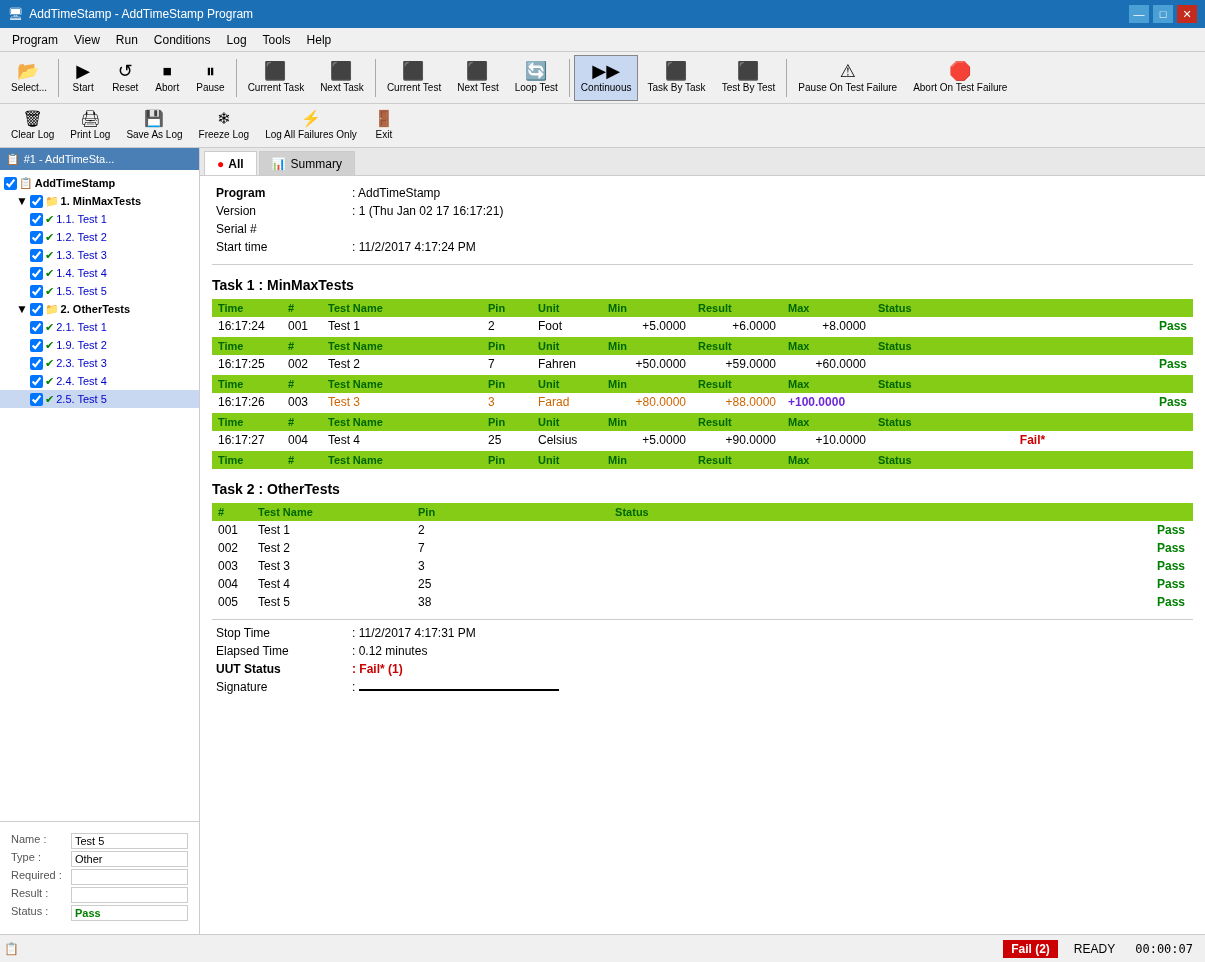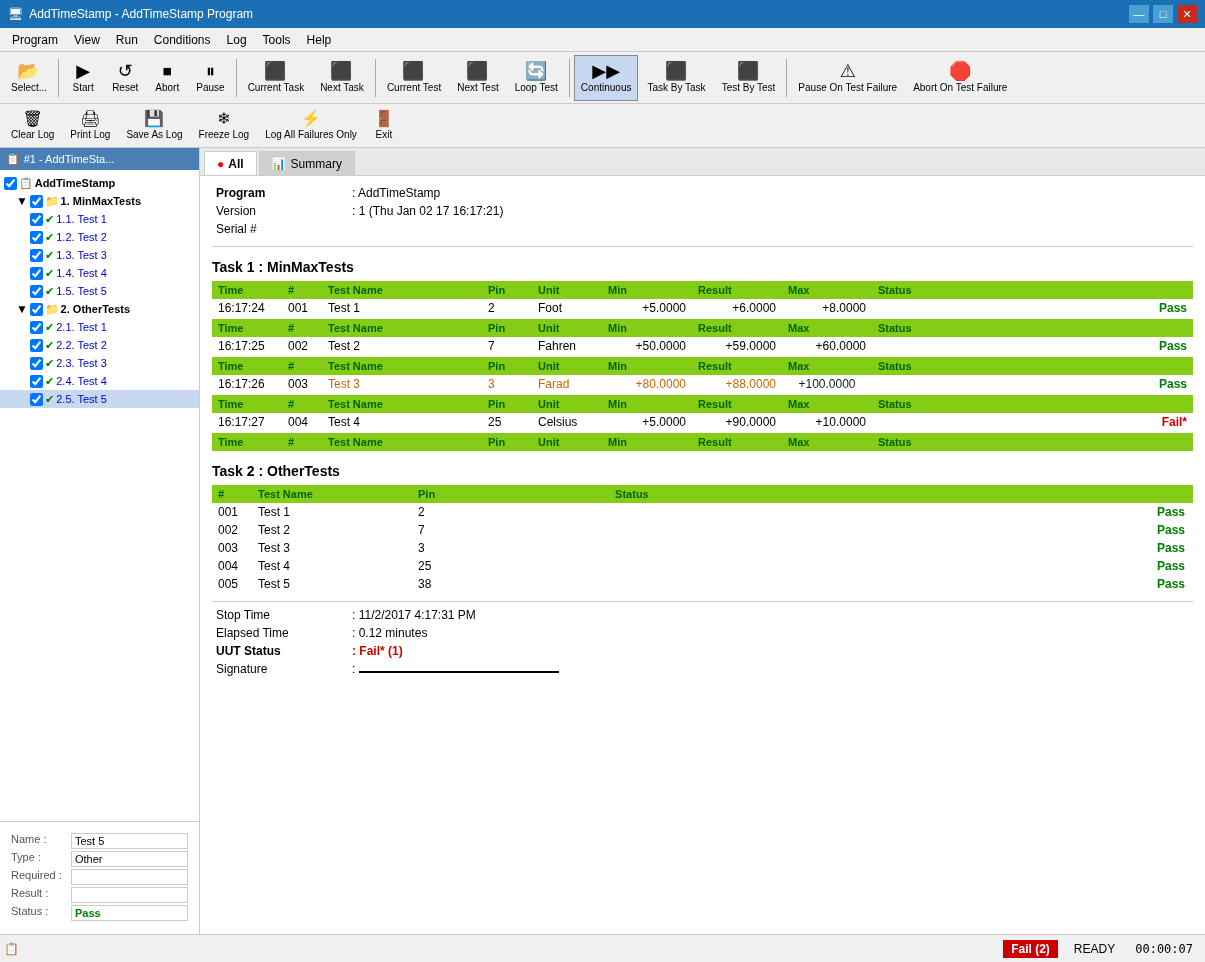--- a/index.html
+++ b/index.html
@@ -426,21 +426,21 @@
         <span class="lbl">2. OtherTests</span>
       </div>
       <div class="tree-item l2">
         <input type="checkbox" class="cb" checked="" style="">
         <span class="icon" style="color:green;">✔</span>
         <span class="lbl blue">2.1. Test 1</span>
       </div>
       <div class="tree-item l2">
         <input type="checkbox" class="cb" checked="" style="">
         <span class="icon" style="color:green;">✔</span>
-        <span class="lbl blue">2.2. Test 2</span>
+        <span class="lbl blue">1.9. Test 2</span>
       </div>
       <div class="tree-item l2">
         <input type="checkbox" class="cb" checked="" style="">
         <span class="icon" style="color:green;">✔</span>
         <span class="lbl blue">2.3. Test 3</span>
       </div>
       <div class="tree-item l2">
         <input type="checkbox" class="cb" checked="" style="">
         <span class="icon" style="color:green;">✔</span>
         <span class="lbl blue">2.4. Test 4</span>
@@ -501,20 +501,25 @@
           </tr>
           <tr>
             <td>Version</td>
             <td class="colon"></td>
             <td>: 1 (Thu Jan 02 17 16:17:21)</td>
           </tr>
           <tr>
             <td>Serial #</td>
             <td class="colon"></td>
             <td></td>
+          </tr>
+          <tr>
+            <td>Start time</td>
+            <td class="colon"></td>
+            <td>: 11/2/2017 4:17:24 PM</td>
           </tr>
         </tbody>
           </table>
       </div>
 
       <hr class="divider">
 
       <div class="log-section">
         <div class="task-header">Task 1 : MinMaxTests</div>
 
@@ -586,21 +591,21 @@
             <th class="status-col">Status</th>
           </tr>
           <tr class="data-row">
             <td>16:17:26</td>
             <td>003</td>
             <td style="color:#cc6600;">Test 3</td>
             <td style="color:#cc6600;">3</td>
             <td style="color:#cc6600;">Farad</td>
             <td style="text-align:right;color:#cc6600;">+80.0000</td>
             <td style="text-align:right;color:#cc6600;">+88.0000</td>
-            <td style="text-align:center;color:#0f172a;">+100.0000</td>
+            <td style="text-align:left;color:#6d28d9;font-weight:bold;">+100.0000</td>
             <td style="text-align:right;" class="status-pass">Pass</td>
           </tr>
         </tbody>
           </table>
 
         <table class="data-table">
           <tbody>
               <tr class="header-row">
             <th class="time-col">Time</th>
             <th class="num-col">#</th>
@@ -614,21 +619,21 @@
           </tr>
           <tr class="data-row">
             <td>16:17:27</td>
             <td>004</td>
             <td>Test 4</td>
             <td>25</td>
             <td>Celsius</td>
             <td style="text-align:right;">+5.0000</td>
             <td style="text-align:right;">+90.0000</td>
             <td style="text-align:right;">+10.0000</td>
-            <td style="text-align:right;" class="status-fail">Fail*</td>
+            <td style="text-align:center;" class="status-fail">Fail*</td>
           </tr>
         </tbody>
           </table>
 
         <table class="data-table">
           <tbody>
               <tr class="header-row">
             <th class="time-col">Time</th>
             <th class="num-col">#</th>
             <th class="name-col">Test Name</th>

